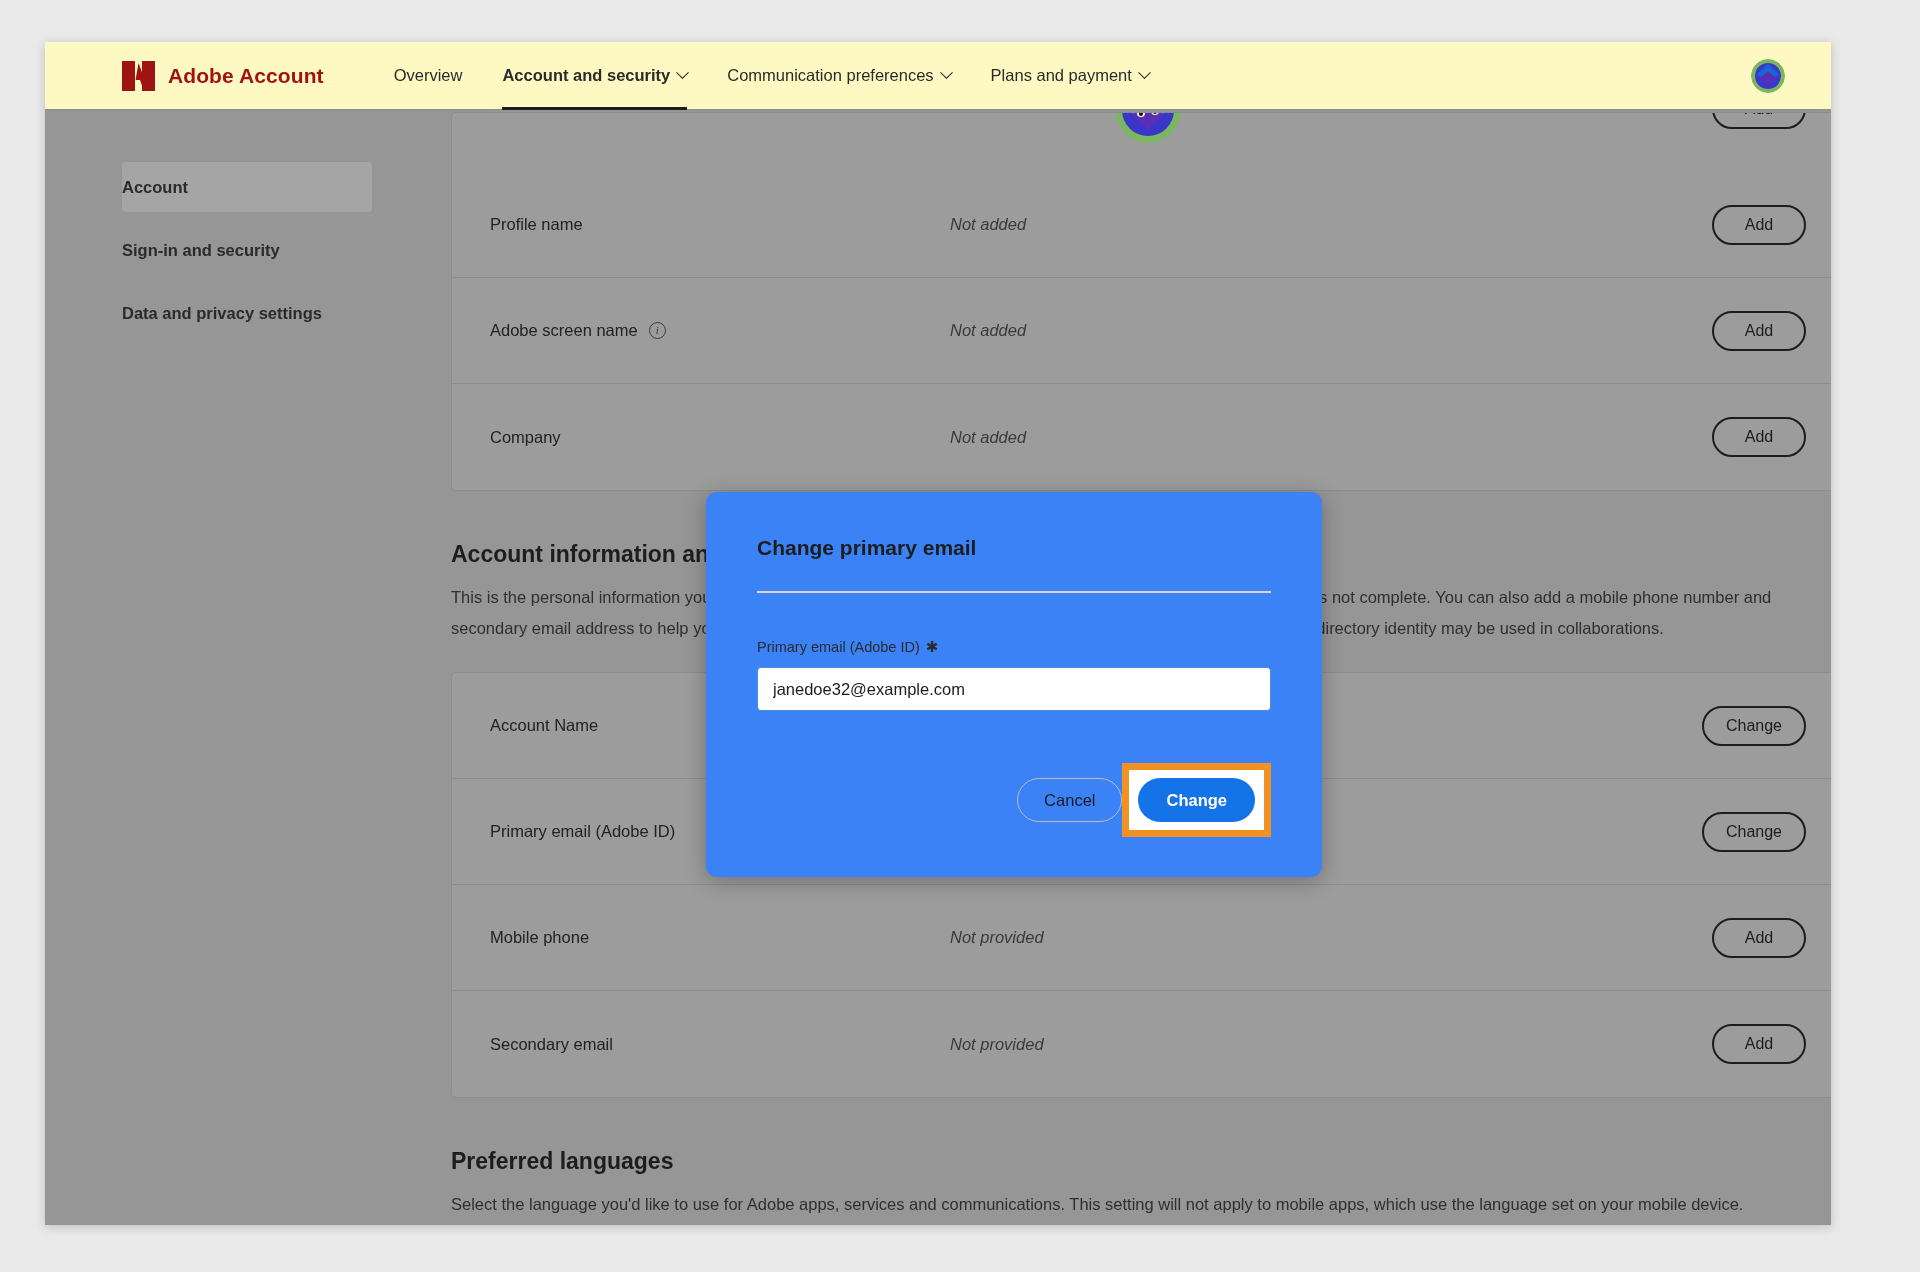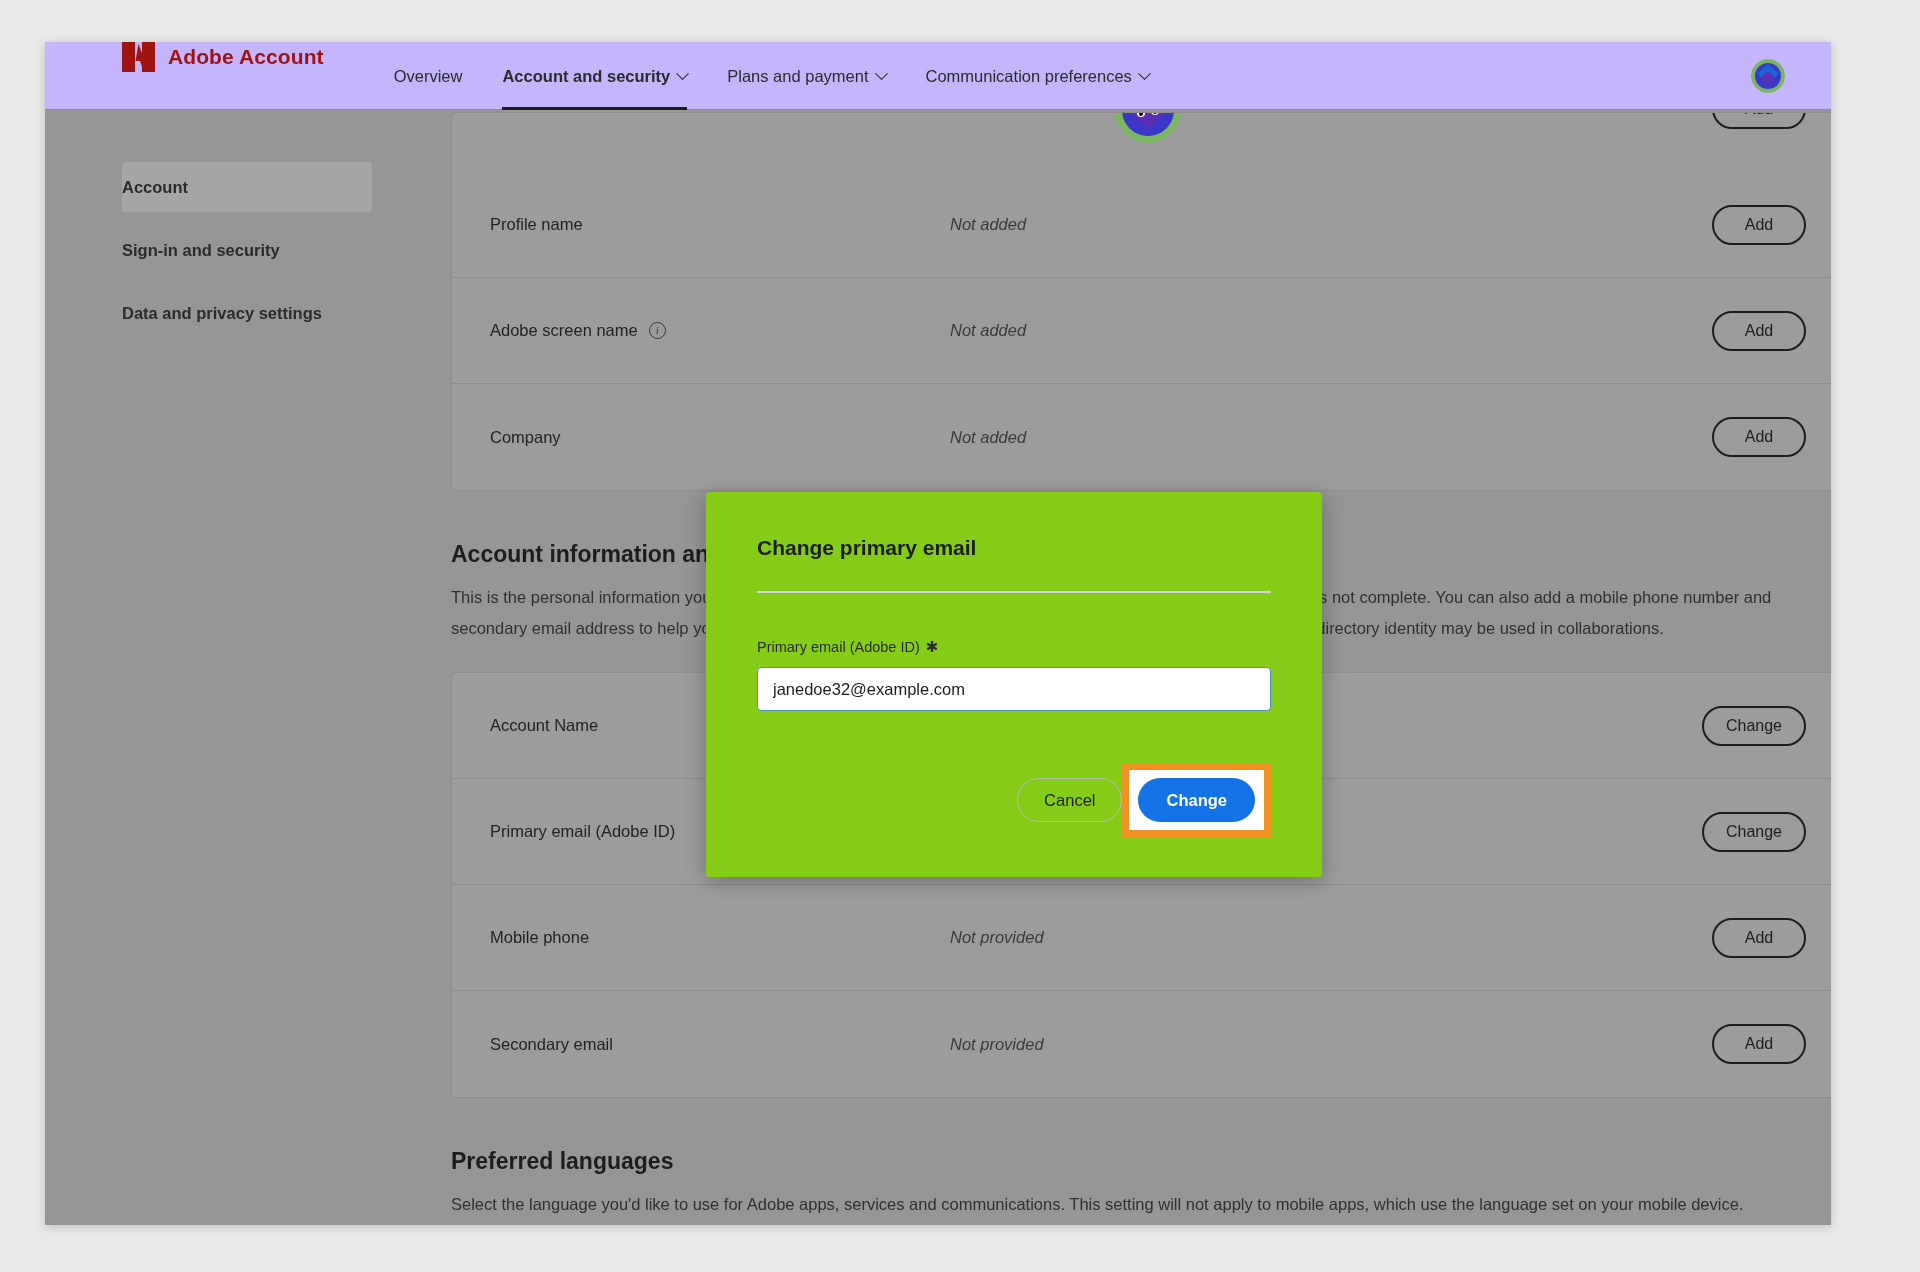--- a/index.html
+++ b/index.html
@@ -30,24 +30,24 @@
     inset: 0;
     background: #969696;
   }
 
   
   #topnav {
     position: absolute;
     left: 0; top: 0;
     width: 100%;
     height: 68px;
-    background: #c4b5fd;
+    background: #fef9c3;
     border-bottom: 1px solid #8e8e8e;
     display: flex;
-    align-items: flex-start;
+    align-items: center;
   }
 
   #brand {
     display: flex;
     align-items: center;
     margin-left: 77px;
     gap: 13px;
   }
   #brand .logo-mark { width: 33px; height: 30px; display: block; }
   #brand .brand-text {
@@ -229,22 +229,22 @@
     top: -24px;
   }
 
   
   #modal {
     position: absolute;
     left: 661px;
     top: 450px;
     width: 616px;
     height: 385px;
-    background: #84cc16;
-    border-radius: 4px;
+    background: #3b82f6;
+    border-radius: 11px;
     box-shadow: 0 4px 22px rgba(0,0,0,0.28);
     padding: 44px 51px 0 51px;
   }
   #modal-title {
     font-size: 21px;
     font-weight: bold;
     color: #1d1d1d;
   }
   #modal-divider {
     height: 2px;
@@ -330,25 +330,25 @@
 
       <div class="nav-tabs">
         <div class="nav-tab">
           <span>Overview</span>
         </div>
         <div class="nav-tab active">
           <span>Account and security</span>
           <i class="chev"></i>
         </div>
         <div class="nav-tab">
+          <span>Communication preferences</span>
+          <i class="chev"></i>
+        </div>
+        <div class="nav-tab">
           <span>Plans and payment</span>
-          <i class="chev"></i>
-        </div>
-        <div class="nav-tab">
-          <span>Communication preferences</span>
           <i class="chev"></i>
         </div>
       </div>
 
       <div id="avatar-top">
         <svg viewBox="0 0 34 34" width="34" height="34">
           <circle cx="17" cy="17" r="17" fill="#7bb661"></circle>
           <circle cx="17" cy="17" r="13" fill="#3a37c8"></circle>
           <polygon points="17,5 28,15 17,25 6,15" fill="#1a63d8"></polygon>
           <polygon points="17,12 25,19 17,26 9,19" fill="#5b2fb5"></polygon>

